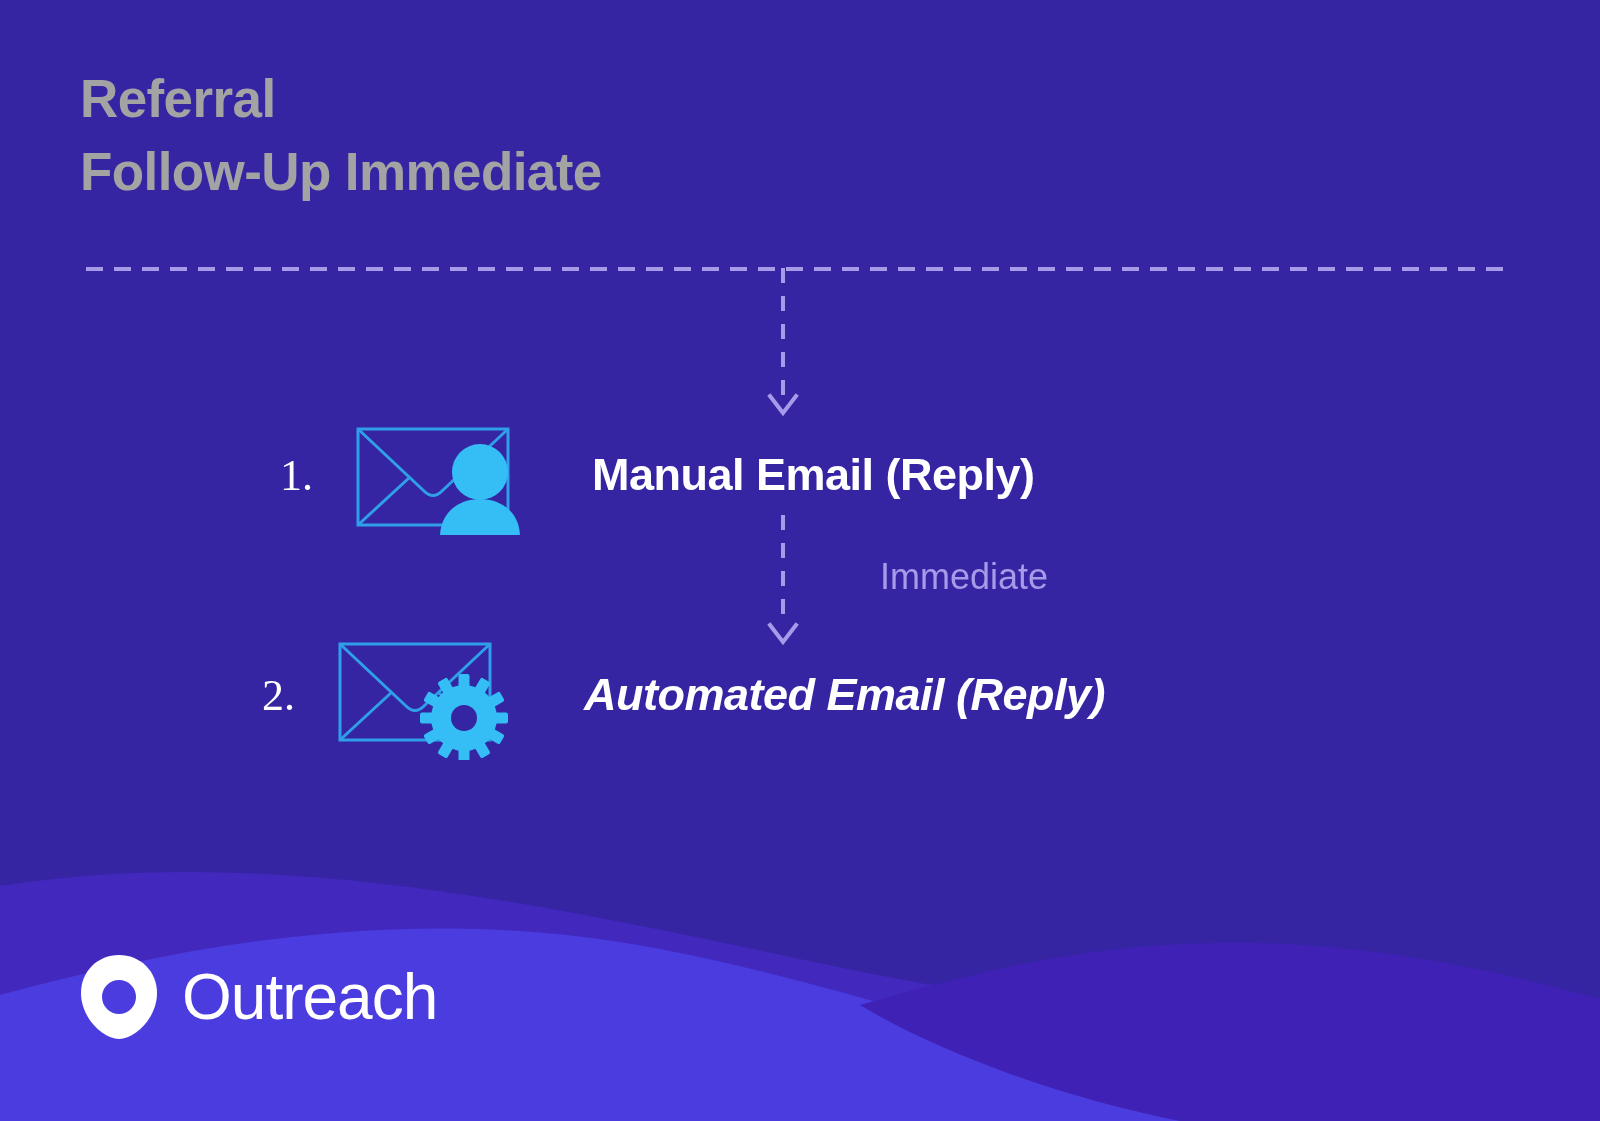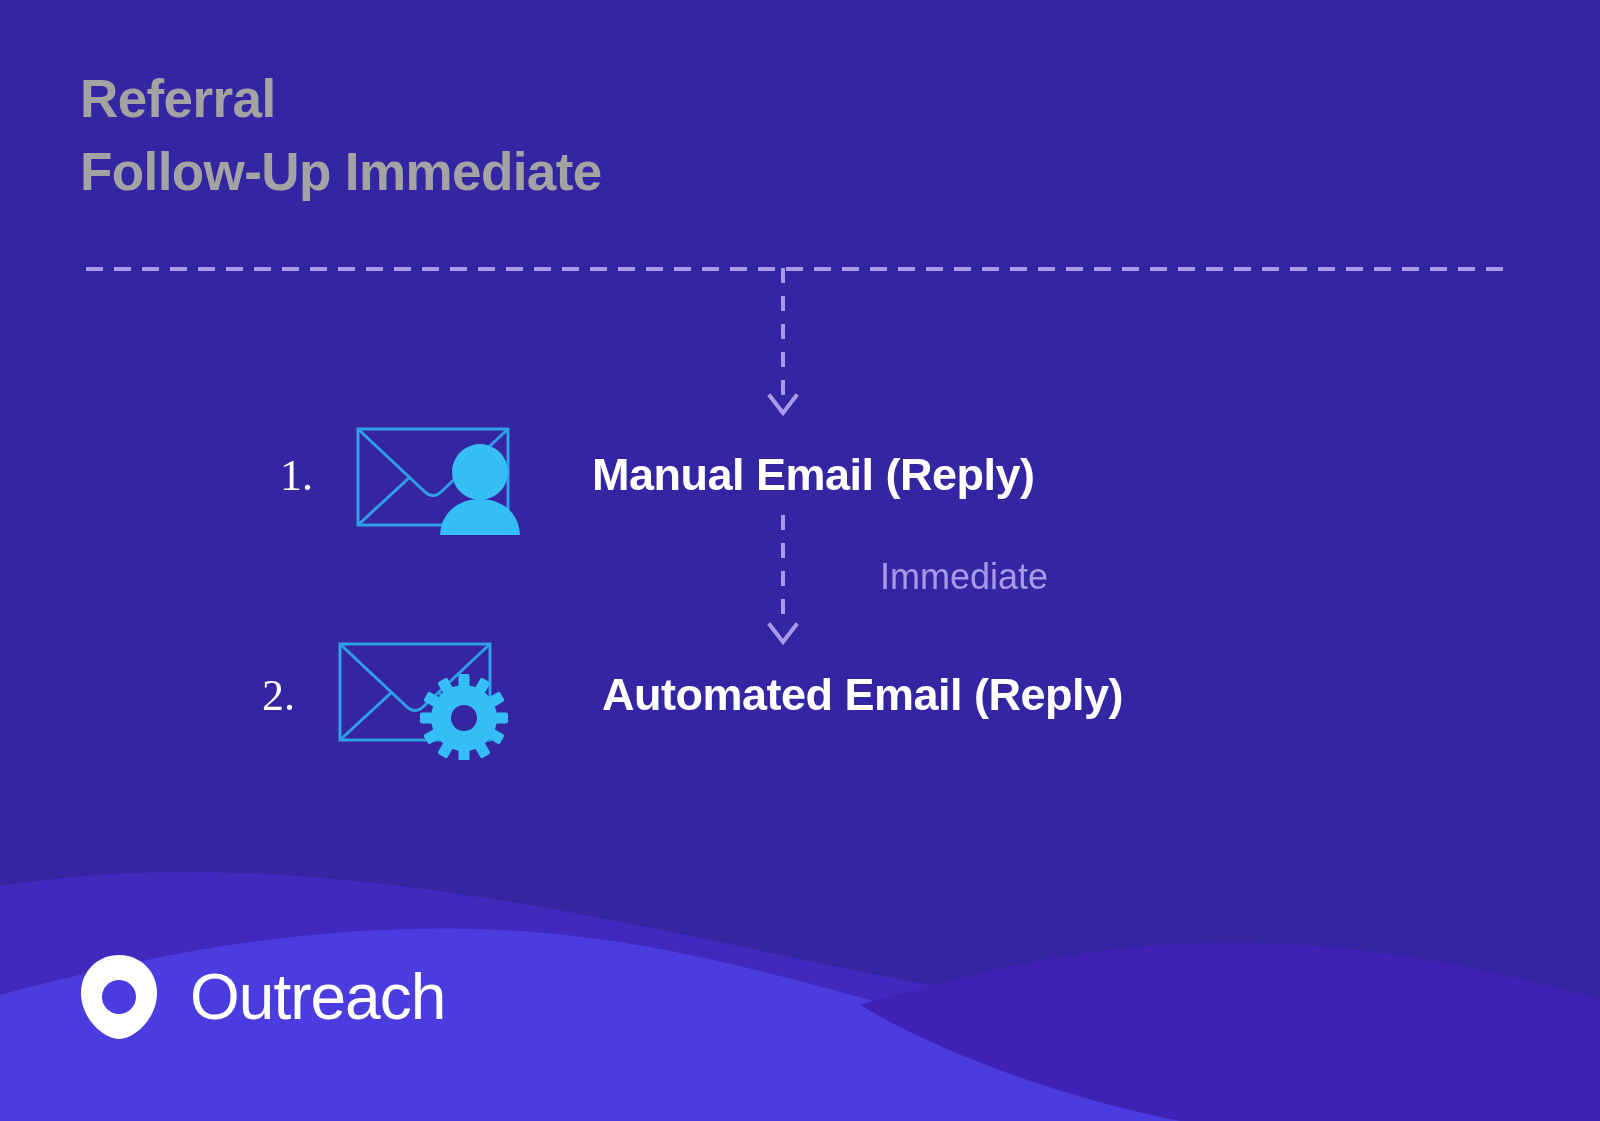--- a/index.html
+++ b/index.html
@@ -101,21 +101,21 @@
   }
   .step-label {
     color: #ffffff;
     font-weight: bold;
     font-size: 45px;
     letter-spacing: -0.5px;
     white-space: nowrap;
     font-stretch: condensed;
   }
   .step-1 .step-label { margin-left: 62px; }
-  .step-2 .step-label { margin-left: 90px; }
+  .step-2 .step-label { margin-left: 72px; font-style: italic; }
 
   
   .delay {
     position: absolute;
     left: 832px;
     top: 556px;
     z-index: 3;
     color: #a79ae8;
     font-size: 36px;
     font-weight: normal;
@@ -124,21 +124,20 @@
   }
 
   
   .logo {
     position: absolute;
     left: 78px;
     top: 952px;
     z-index: 4;
     display: flex;
     align-items: center;
-    gap: 8px;
   }
   .logo-mark { width: 82px; height: 90px; flex: 0 0 82px; }
   .logo-word {
     margin-left: 22px;
     color: #ffffff;
     font-size: 64px;
     font-weight: normal;
     letter-spacing: -1px;
     line-height: 1;
   }

